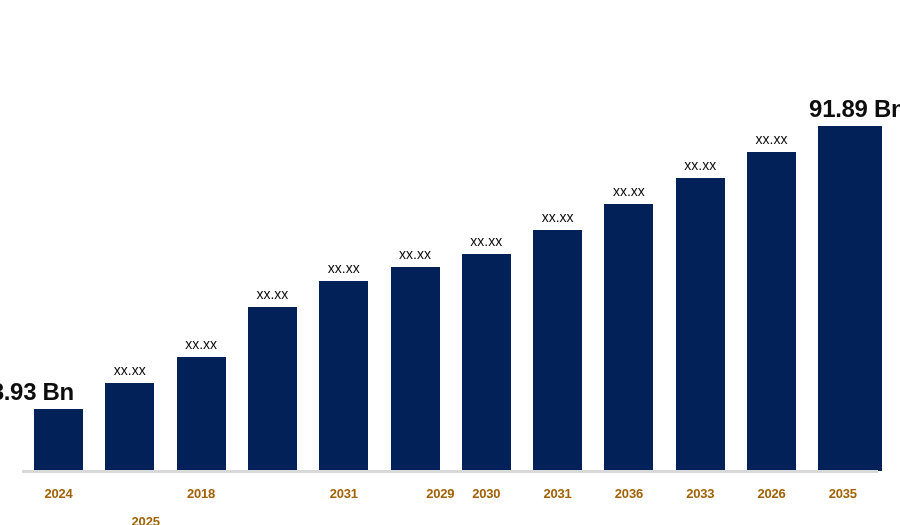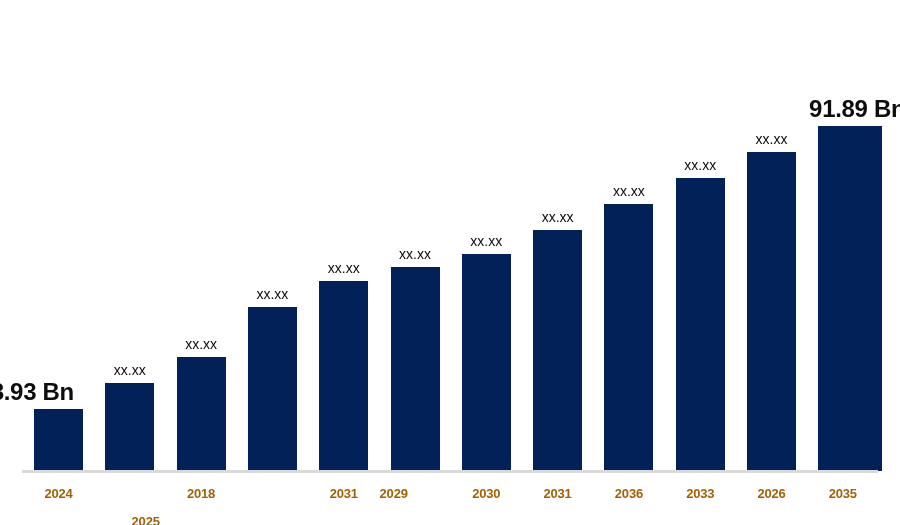--- a/index.html
+++ b/index.html
@@ -156,21 +156,21 @@
     </div>
 
   <div id="axis-line"></div>
 
   <div id="x-axis-labels">
       <div class="x-tick-label" style="left: 22.85px; width: 71.3px;">2024</div>
       <div class="x-tick-label" style="left: 110px; width: 71.3px; margin-top: 28px;">2025</div>
       <div class="x-tick-label" style="left: 165.45px; width: 71.3px;">2018</div>
       <div class="x-tick-label" style="left: 236.75px; width: 71.3px; margin-top: 48px;">2027</div>
       <div class="x-tick-label" style="left: 308.05px; width: 71.3px;">2031</div>
-      <div class="x-tick-label" style="left: 358px; width: 71.3px;">2029</div>
+      <div class="x-tick-label" style="left: 383px; width: 71.3px; text-align: right;">2029</div>
       <div class="x-tick-label" style="left: 450.65px; width: 71.3px;">2030</div>
       <div class="x-tick-label" style="left: 521.95px; width: 71.3px;">2031</div>
       <div class="x-tick-label" style="left: 593.25px; width: 71.3px;">2036</div>
       <div class="x-tick-label" style="left: 664.55px; width: 71.3px;">2033</div>
       <div class="x-tick-label" style="left: 735.85px; width: 71.3px;">2026</div>
       <div class="x-tick-label" style="left: 807.15px; width: 71.3px;">2035</div>
     </div>
 
 </div>
 

